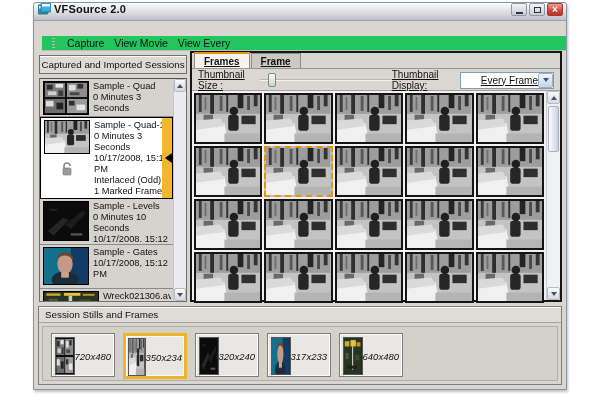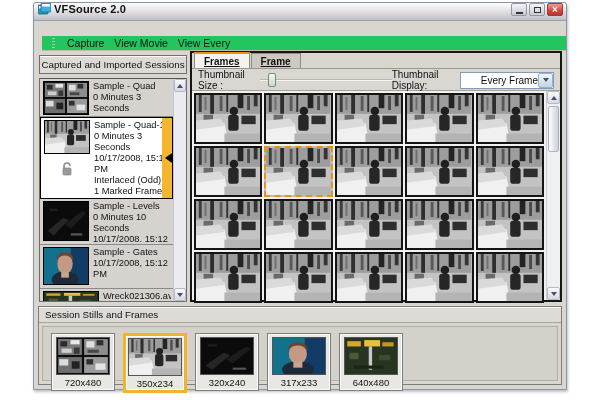--- a/index.html
+++ b/index.html
@@ -69,21 +69,21 @@
 
   
   .right-panel{position:absolute;left:156px;right:4px;top:0;bottom:3px;
     border:2px solid #161616;background:#d9d6d0;}
   .tabs{position:absolute;left:0;top:0;right:0;height:16px;border-bottom:1px solid #9a978f;
     display:flex;align-items:flex-end;padding-left:2px;gap:1px;background:#d9d6d0;}
   .tab{height:15px;padding:0 9px;font-size:10px;font-weight:bold;color:#111;
     border:1px solid #8f8c85;border-bottom:none;background:#ccc9c3;display:flex;align-items:center;text-decoration:underline;}
   .tab.active{background:#f4f3f0;border-top:2px solid #e8930f;height:16px;}
   .controls-row{position:absolute;left:0;top:17px;right:0;height:21px;background:#dad7d2;
-    border-bottom:1px solid #a5a29a;display:flex;align-items:center;font-size:10px;color:#111;padding:0 6px;}
+    border-bottom:1px solid #a5a29a;display:flex;align-items:center;font-size:10px;color:#111;padding:0 6px;text-decoration:underline;}
   .slider{position:relative;width:175px;height:14px;margin-left:6px;}
   .slider .track{position:absolute;left:0;right:0;top:6px;height:2px;background:#b9b6b0;
     border-bottom:1px solid #f4f4f4;}
   .slider .thumb{position:absolute;left:8px;top:0;width:8px;height:14px;background:linear-gradient(#f6f8f4,#cdd6c8);
     border:1px solid #6f8f6f;border-radius:2px;}
   .controls-spacer{flex:1;}
   .dropdown{width:118px;height:17px;background:#fff;border:1px solid #7f9db9;display:flex;
     align-items:center;margin-left:4px;}
   .dropdown .value{flex:1;padding-left:20px;font-size:10px;color:#111;white-space:nowrap;overflow:hidden;}
   .dropdown .arrow-btn{width:15px;height:15px;background:linear-gradient(#f2f6fa,#c6d3e4);
@@ -106,21 +106,21 @@
   
   .bottom-panel{position:absolute;left:4px;right:4px;top:303px;bottom:4px;
     border:1px solid #7d7d7d;background:#d9d6d0;}
   .bottom-header{height:16px;border-bottom:1px solid #aoa;border-bottom:1px solid #a8a59e;
     font-size:9.8px;color:#111;display:flex;align-items:center;padding-left:6px;
     background:#dedbd6;box-shadow:inset 0 1px 0 #fff;}
   .stills-row{position:absolute;left:3px;right:3px;top:19px;bottom:3px;
     border:1px solid #b2afa9;background:#d4d1cb;display:flex;align-items:flex-start;
     padding:6px 0 0 8px;gap:8px;}
   .still{background:#e9e7e3;border:1px solid #7d7d7d;box-shadow:inset 0 0 0 1px #fbfbfb;
-    padding:3px 3px 1px;display:flex;flex-direction:column;align-items:center;width:64px;}
+    padding:3px 3px 1px;display:flex;align-items:center;width:64px;font-style:italic;}
   .still.selected{border:3px solid #f0b42c;padding:2px 2px 0;}
   .still .img{width:54px;height:38px;border:1px solid #555;background:#222;overflow:hidden;}
   .still .img svg{display:block;width:100%;height:100%;}
   .still .caption{font-size:9.5px;color:#111;padding:2px 0 1px;}
 </style>
 </head>
 <body>
 
 <svg width="0" height="0" style="position:absolute" aria-hidden="true">
   <defs>

